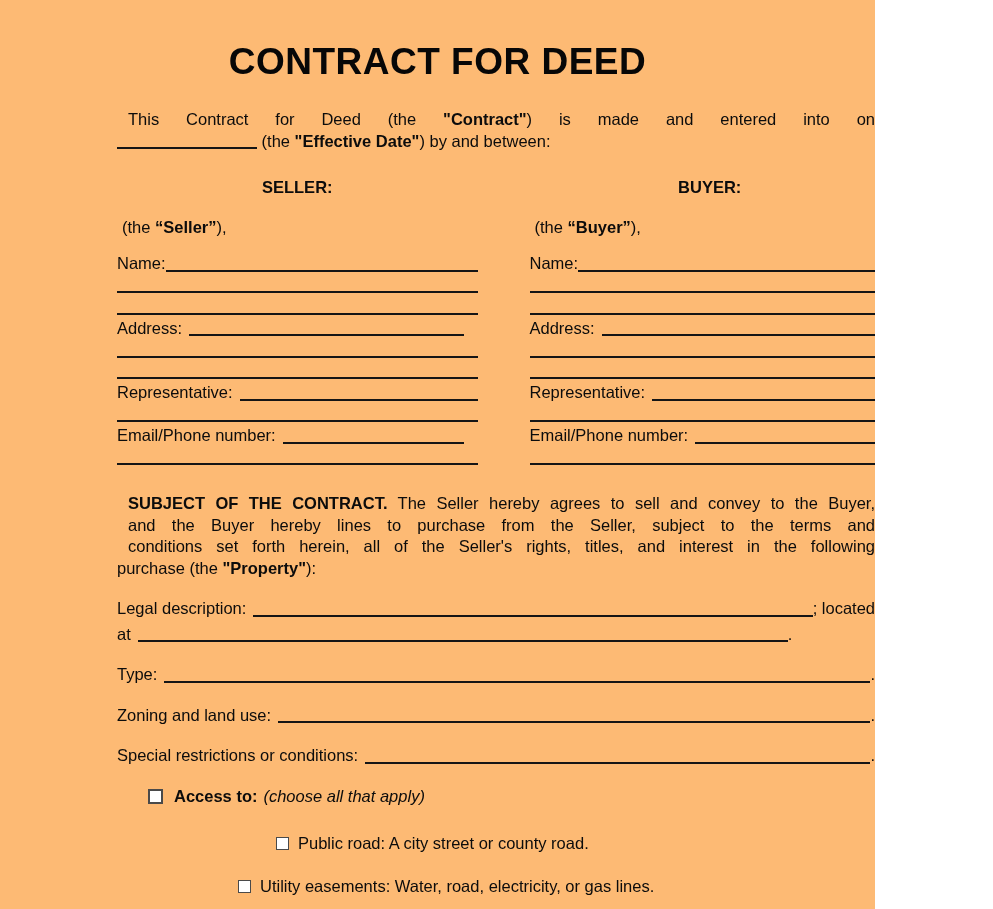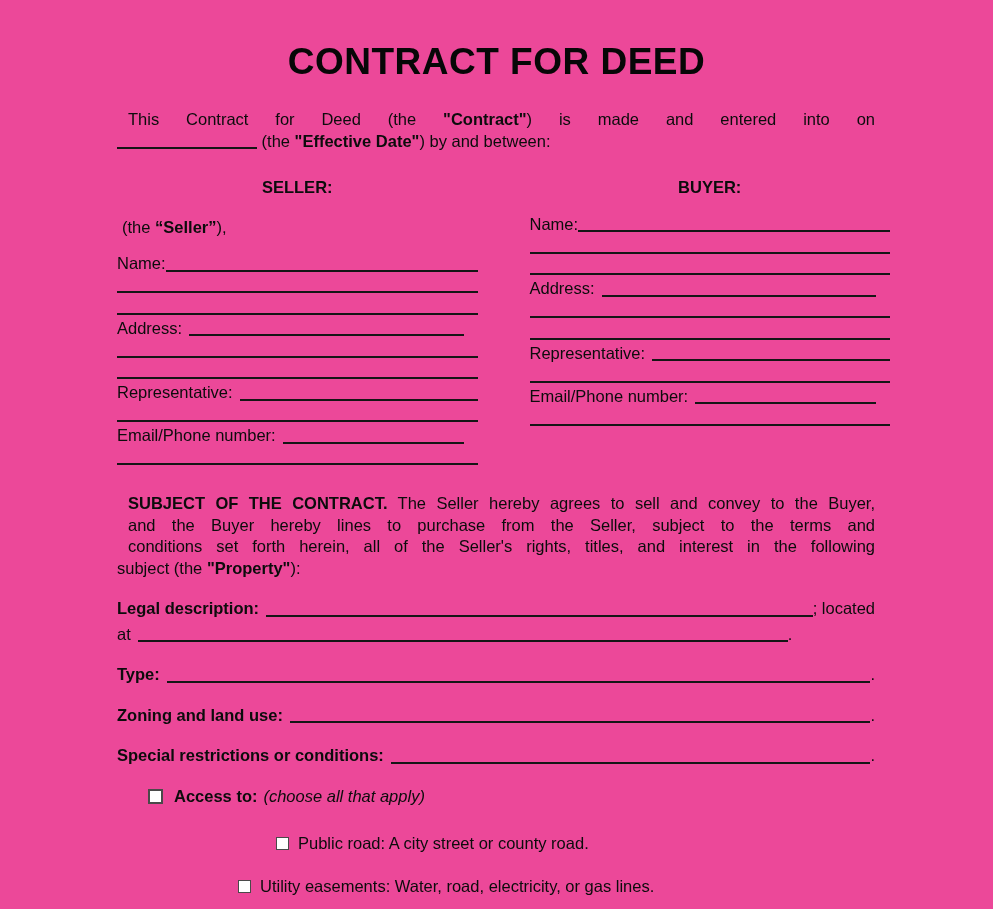--- a/index.html
+++ b/index.html
@@ -1,17 +1,17 @@
 <!DOCTYPE html>
 <html><head>
 <meta charset="utf-8">
 <style>
   html,body { margin:0; padding:0; background:#ffffff; }
   .page {
-    width:993px; height:909px; background:#ec4899; overflow:hidden;
+    width:875px; height:909px; background:#fdba74; overflow:hidden;
     font-family:"Liberation Sans","DejaVu Sans",sans-serif;
     font-size:16.5px; color:#0c0c0c; position:relative;
   }
   b { font-weight:700; }
   .title {
     margin:0; padding-top:42px; text-align:center;
     font-size:37px; line-height:40px; font-weight:700; color:#070707;
     letter-spacing:0.5px;
   }
   .content { margin-left:117px; width:758px; }
@@ -29,21 +29,21 @@
   .rows { margin-top:15px; }
   .row { display:flex; height:21.5px; line-height:21.5px; }
   .lbl { white-space:pre; }
   .sp { padding-right:7px; }
   .fill { flex:1 1 auto; border-bottom:2px solid #151515; margin-bottom:3px; }
   .fill.short { margin-right:14px; }
   
   .subject { margin-top:25px; }
   
   .sline { display:flex; height:21.5px; line-height:21.5px; margin-top:19px; }
-  .sline .lbl-b { font-weight:700; white-space:pre; }
+  .sline .lbl-b { font-weight:400; white-space:pre; }
   .sline .fill { margin-left:7px; }
   .sline .tail { white-space:pre; }
   .legal2 { margin-top:4px;text-align:right; }
   .legal2 .fill { flex:0 0 650px; }
   
   .checkbox {
     box-sizing:border-box; width:15px; height:15px;
     border:2px solid #4a4a4a; background:#fff; flex:0 0 auto;
   }
   .access-row { margin-top:19px; margin-left:31px; display:flex; align-items:center; height:21.5px; }
@@ -105,20 +105,21 @@
               <span class="fill short"></span>
             </div>
           <div class="row">
               <span class="fill"></span>
             </div>
         </div>
       </div>
 
       <div class="col">
         <div class="col-header">BUYER:</div>
+        <div class="party-intro"><span>(the </span><b>“Buyer”</b><span>),</span></div>
         <div class="rows">
           <div class="row">
               <span class="lbl">Name:</span>
               <span class="fill"></span>
             </div>
           <div class="row">
               <span class="fill"></span>
             </div>
           <div class="row">
               <span class="fill"></span>
@@ -149,21 +150,21 @@
             </div>
         </div>
       </div>
 
     </div>
 
     <div class="subject">
       <div class="line just"><b>SUBJECT OF THE CONTRACT.</b><span> The Seller hereby agrees to sell and convey to the Buyer,</span></div>
       <div class="line just">and the Buyer hereby lines to purchase from the Seller, subject to the terms and</div>
       <div class="line just">conditions set forth herein, all of the Seller's rights, titles, and interest in the following</div>
-      <div class="line"><span>subject (the </span><b>"Property"</b><span>):</span></div>
+      <div class="line"><span>purchase (the </span><b>"Property"</b><span>):</span></div>
     </div>
 
     <div class="sline">
         <span class="lbl-b">Legal description:</span>
         <span class="fill"></span>
         <span class="tail">; located</span>
       </div>
     <div class="sline legal2">
         <span class="lbl">at</span>
         <span class="fill"></span>

